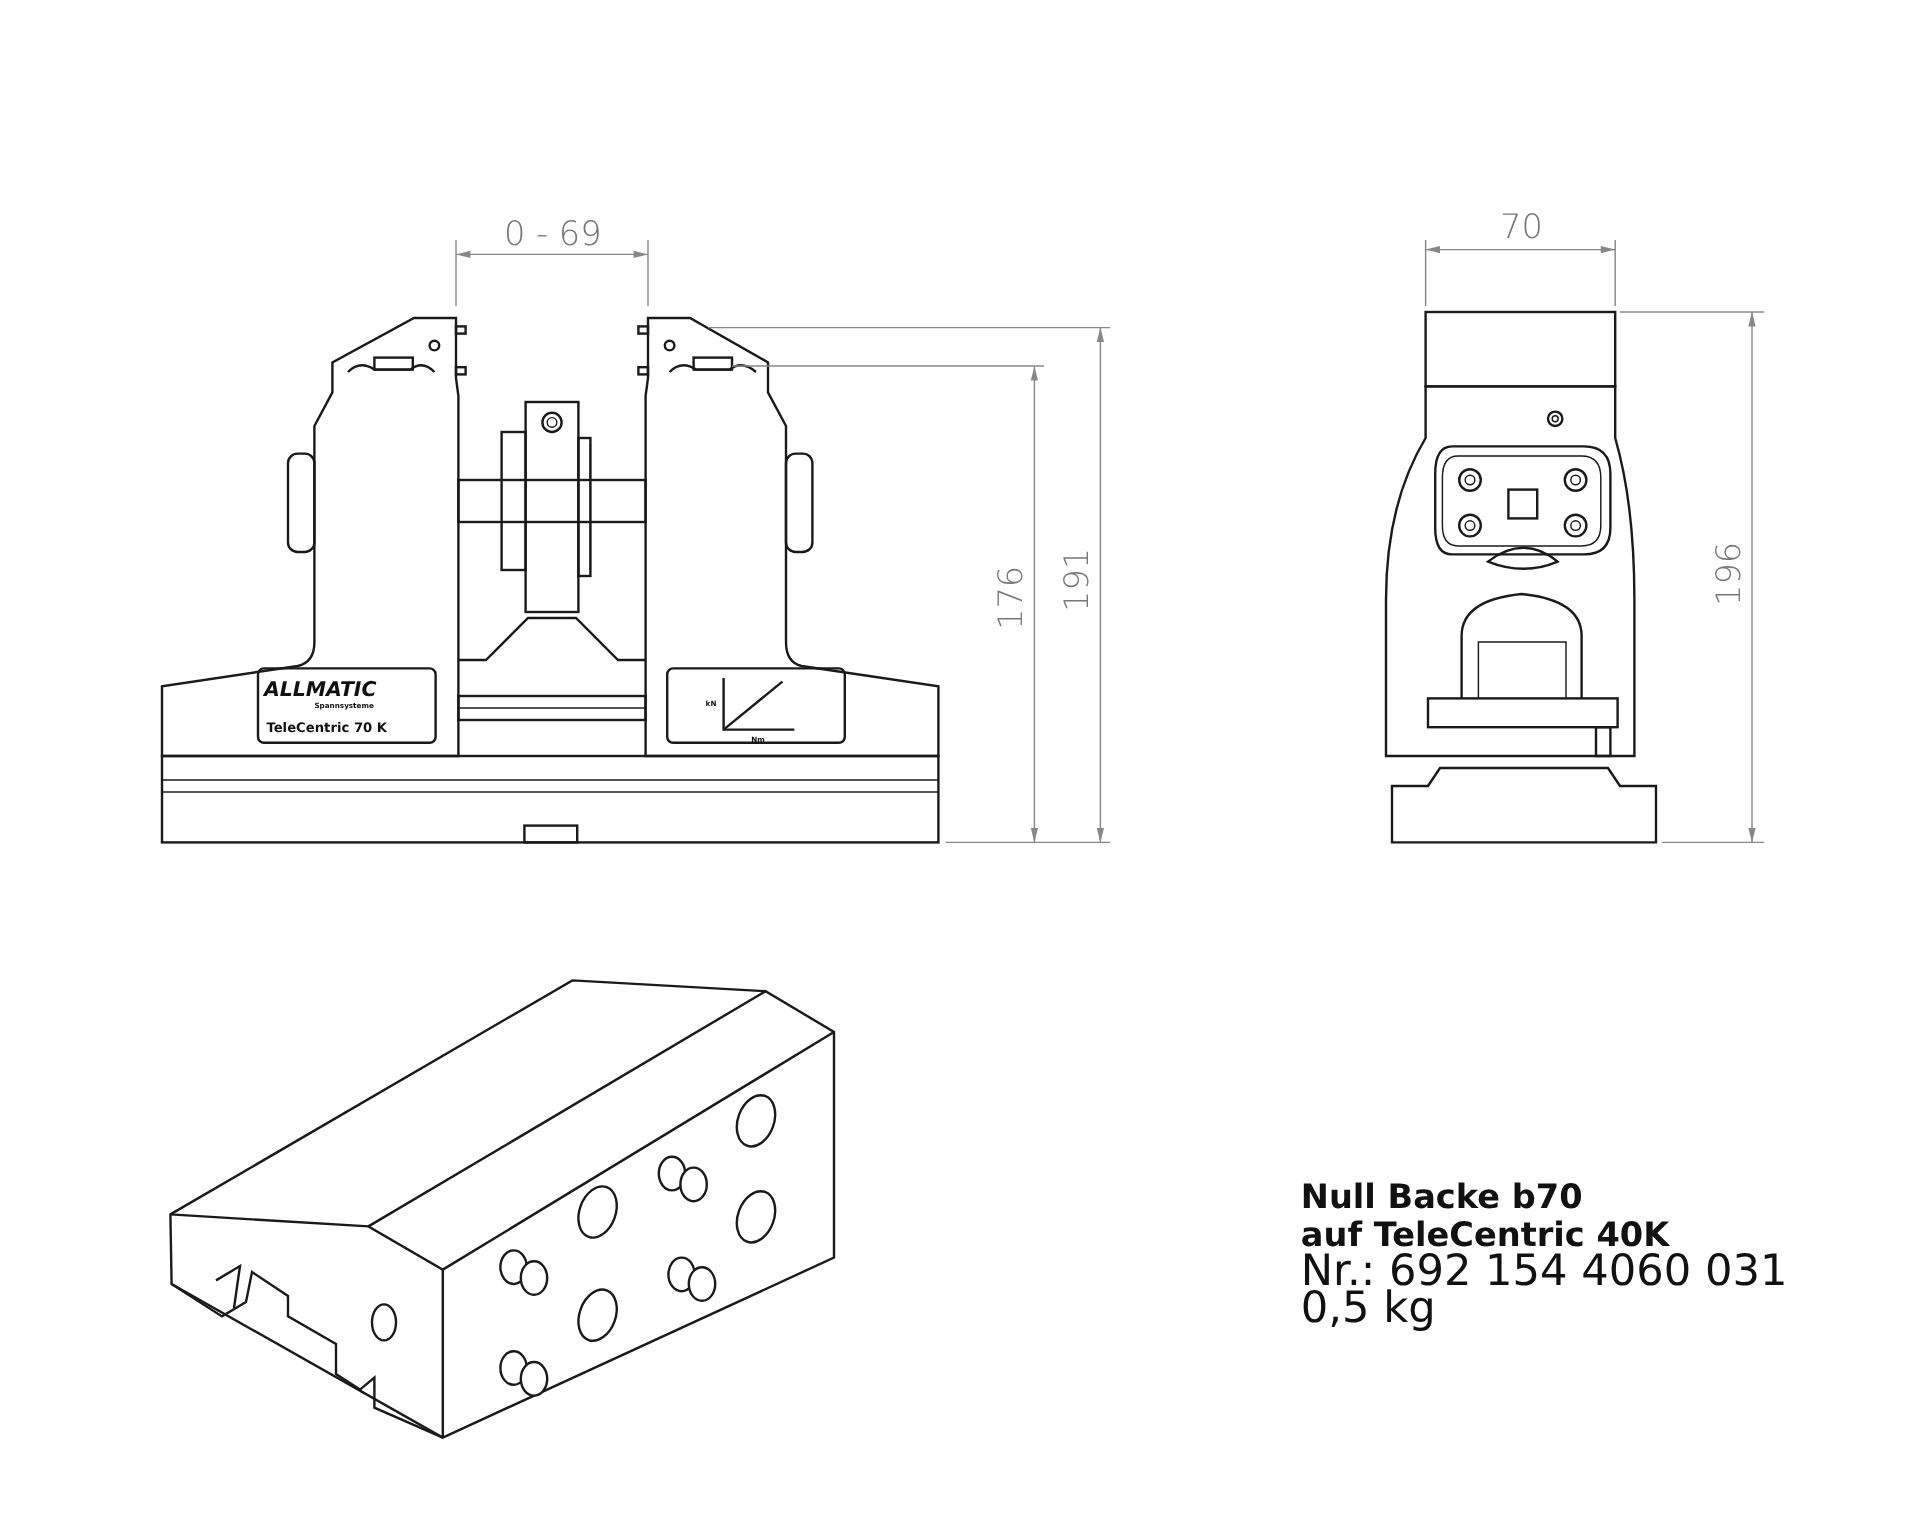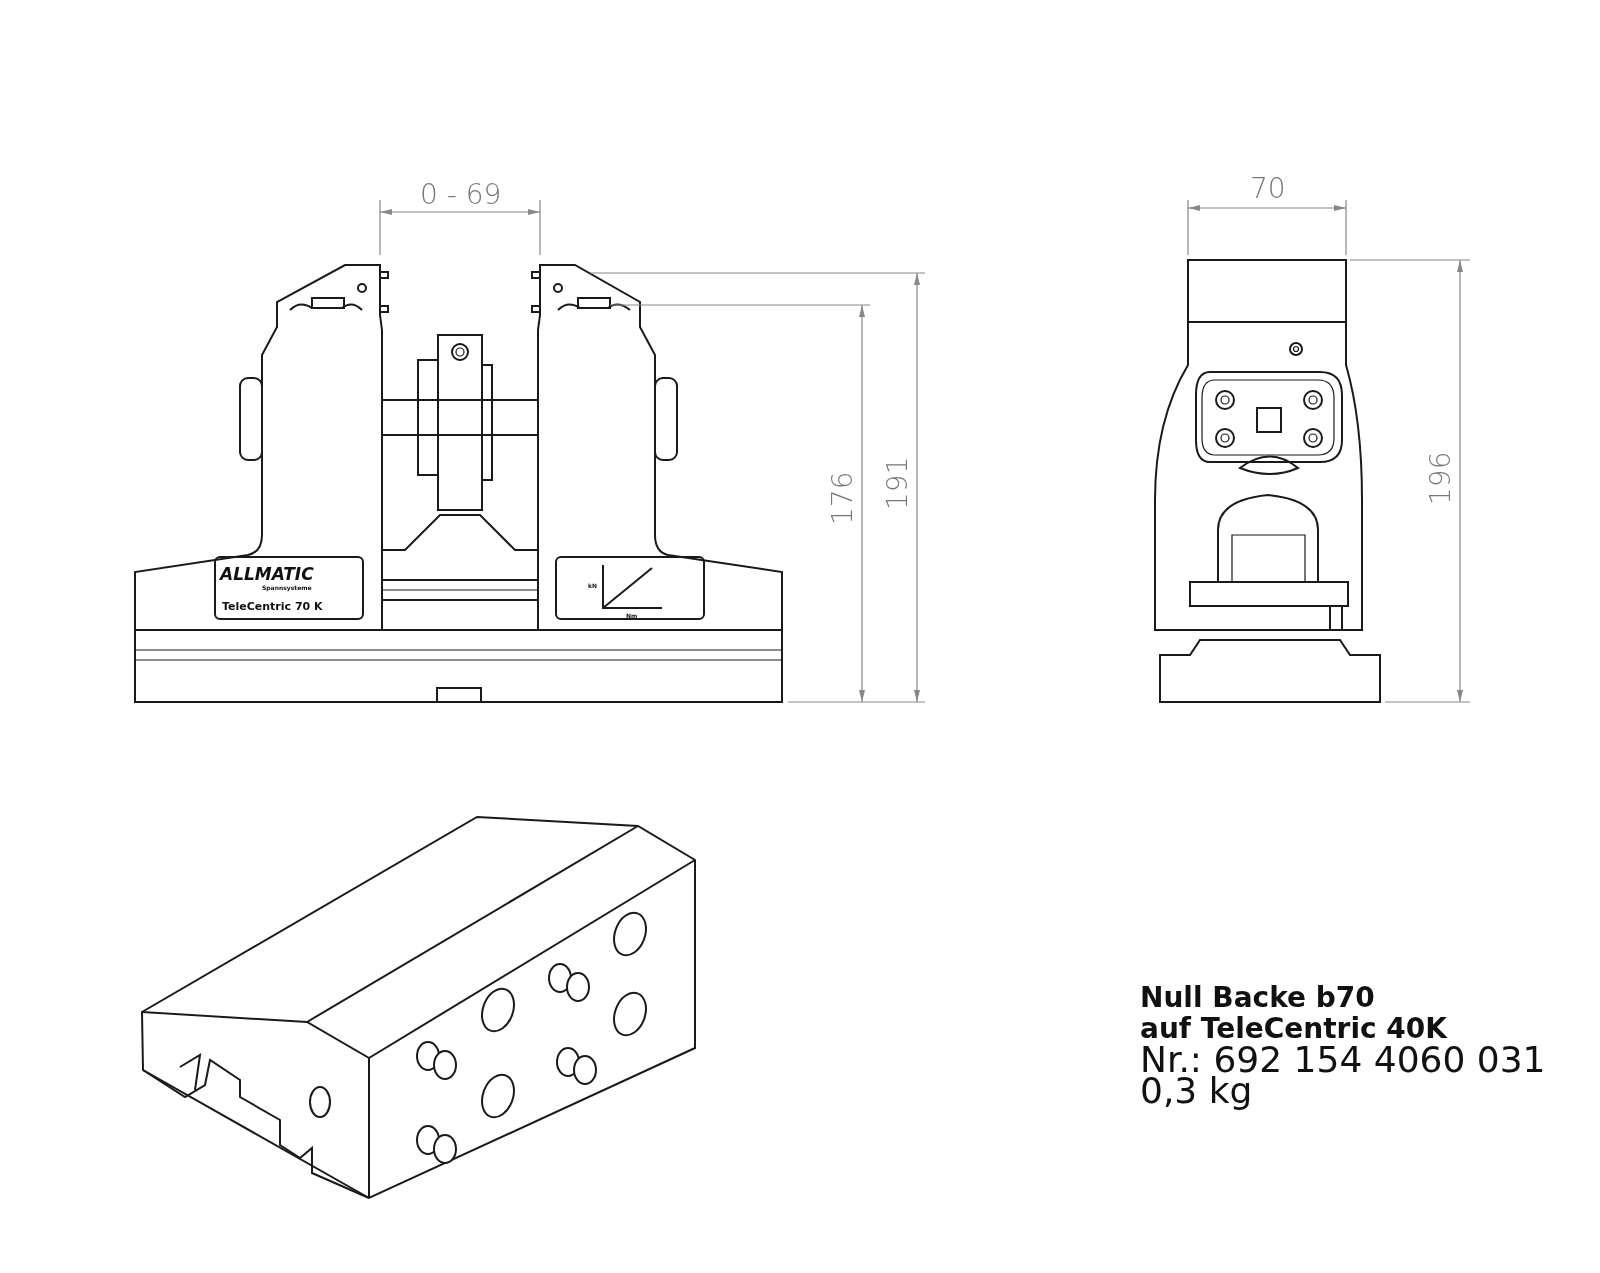--- a/index.html
+++ b/index.html
@@ -3,21 +3,21 @@
 <meta charset="utf-8">
 <style>
   html, body { margin: 0; padding: 0; background: #ffffff; }
   body { width: 1600px; height: 1273px; position: relative; overflow: hidden; font-family: "DejaVu Sans", sans-serif; }
   svg.drawing { position: absolute; left: 0; top: 0; }
   .ln { stroke: #1a1a1a; stroke-width: 2; fill: none; }
   .lnf { stroke: #1a1a1a; stroke-width: 2; fill: #ffffff; }
   .thin { stroke: #1a1a1a; stroke-width: 1.2; fill: none; }
   .dim { stroke: #888; stroke-width: 1.2; fill: none; }
   .dimtxt { fill: #777; font-family: "DejaVu Sans", sans-serif; font-size: 28px; font-weight: 300; }
-  .title-block { position: absolute; left: 1140px; top: 982px; color: #111; line-height: 31px; }
+  .title-block { position: absolute; left: 1084px; top: 982px; color: #111; line-height: 31px; }
   .title-block .b { font-weight: bold; font-size: 28px; font-family: "DejaVu Sans", sans-serif; }
   .title-block .r { font-size: 36px; font-family: "DejaVu Sans", sans-serif; font-weight: normal; }
   .tiny { font-family: "DejaVu Sans", sans-serif; font-weight: bold; fill: #111; }
 </style>
 </head>
 <body>
 
 <svg class="drawing" width="1600" height="1273" viewBox="0 0 1600 1273">
 
   <g>
@@ -151,14 +151,14 @@
       <ellipse class="lnf" cx="428" cy="1140" rx="11" ry="14"></ellipse>
       <ellipse class="lnf" cx="445" cy="1149" rx="11" ry="14"></ellipse>
     </g>
   </g>
 </svg>
 
 <div class="title-block">
   <div class="b">Null Backe b70</div>
   <div class="b">auf TeleCentric 40K</div>
   <div class="r">Nr.: 692 154 4060 031</div>
-  <div class="r">0,3 kg</div>
+  <div class="r">0,5 kg</div>
 </div>
 
 </body></html>

